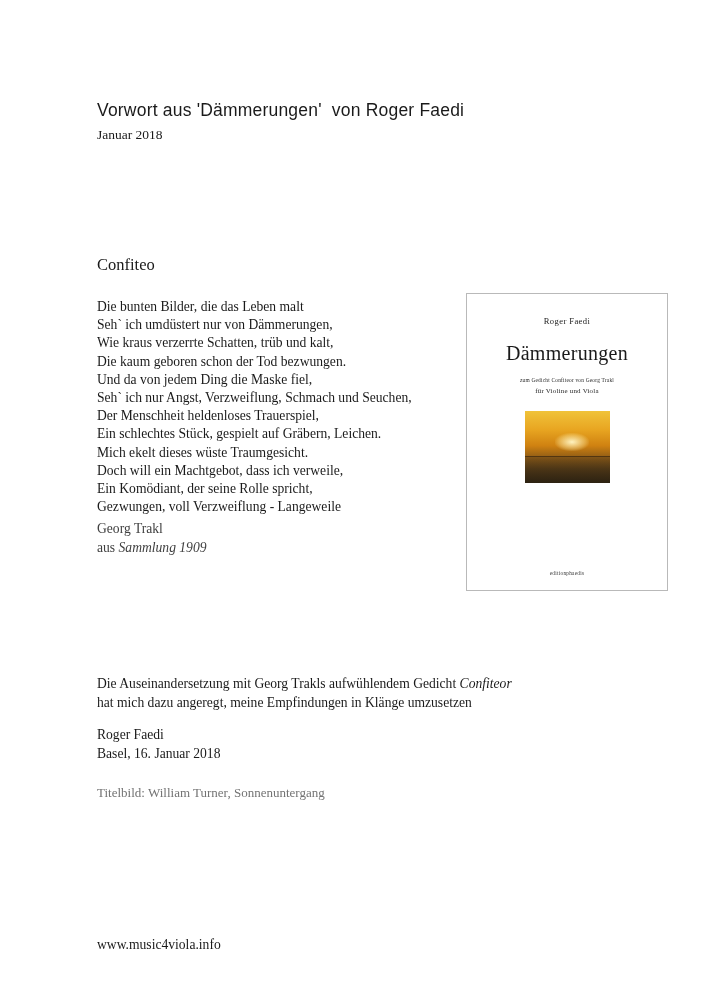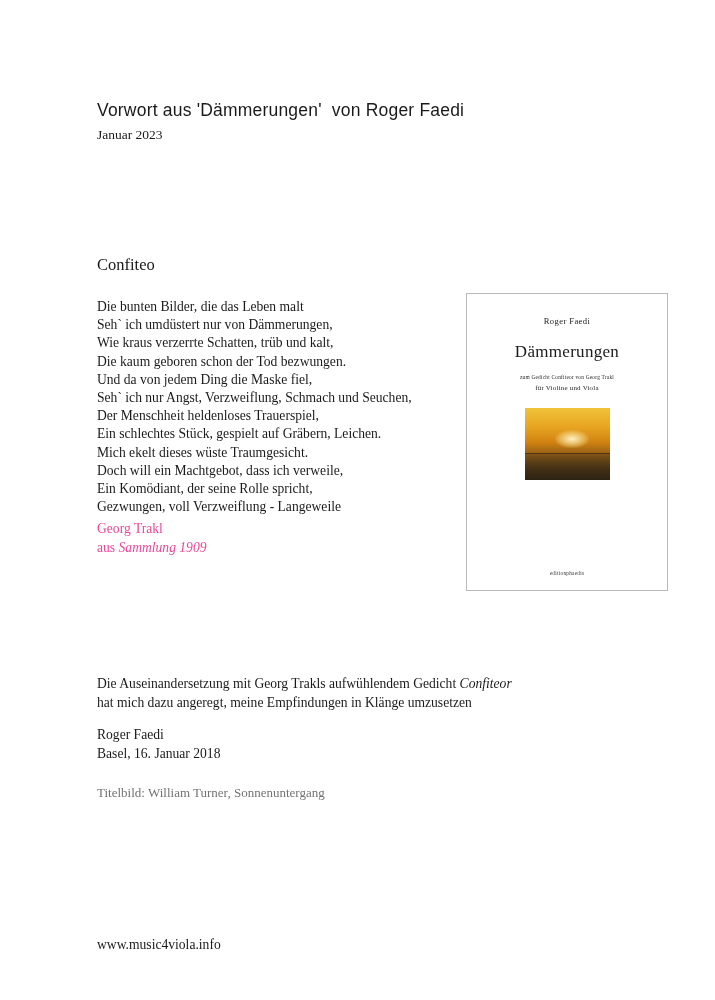--- a/index.html
+++ b/index.html
@@ -66,21 +66,21 @@
   .poem-body .line {
     white-space: pre;
   }
 
   .poem-attrib {
     position: absolute;
     left: 97px;
     top: 520px;
     font-size: 13.6px;
     line-height: 18.6px;
-    color: #ec4899;
+    color: #404040;
   }
   .poem-attrib .src-italic {
     font-style: italic;
   }
 
   
   .cover {
     position: absolute;
     left: 466px;
     top: 293px;
@@ -92,21 +92,21 @@
     text-align: center;
   }
   .cover-author {
     margin-top: 22px;
     font-size: 8.6px;
     letter-spacing: 0.4px;
     color: #242424;
   }
   .cover-title {
     margin-top: 16px;
-    font-size: 17px;
+    font-size: 20px;
     letter-spacing: 0.3px;
     color: #1a1a1a;
   }
   .cover-sub1 {
     margin-top: 12px;
     font-size: 5.4px;
     letter-spacing: 0.2px;
     color: #2a2a2a;
   }
   .cover-sub2 {
@@ -202,21 +202,21 @@
     color: #1a1a1a;
   }
 </style>
 </head>
 <body>
 
 <div class="page">
 
   <div class="doc-header">
     <div class="doc-title">Vorwort aus 'Dämmerungen'  von Roger Faedi</div>
-    <div class="doc-date">Januar 2023</div>
+    <div class="doc-date">Januar 2018</div>
   </div>
 
   <div class="poem-heading">Confiteo</div>
 
   <div class="poem-body">
     <div class="line">Die bunten Bilder, die das Leben malt</div>
     <div class="line">Seh` ich umdüstert nur von Dämmerungen,</div>
     <div class="line">Wie kraus verzerrte Schatten, trüb und kalt,</div>
     <div class="line">Die kaum geboren schon der Tod bezwungen.</div>
     <div class="line">Und da von jedem Ding die Maske fiel,</div>

